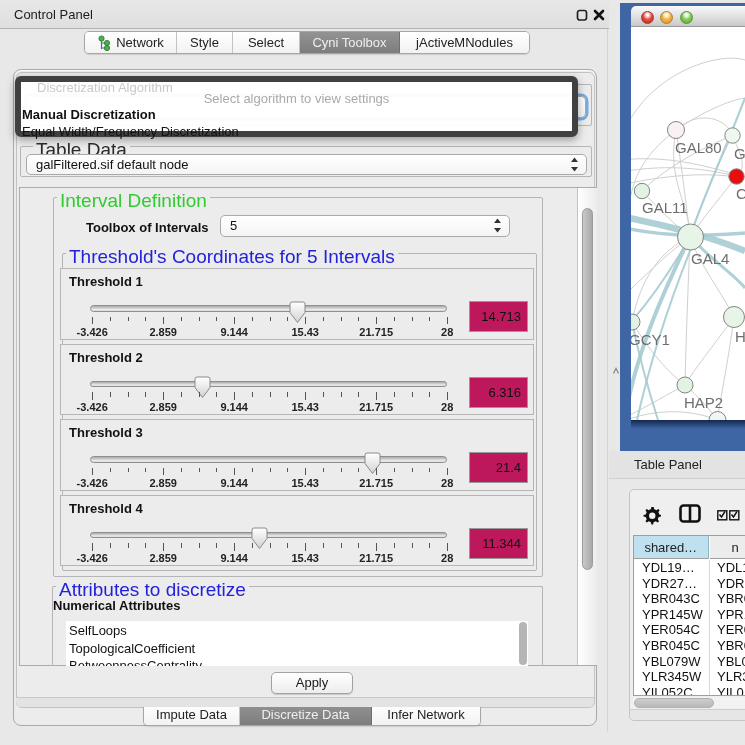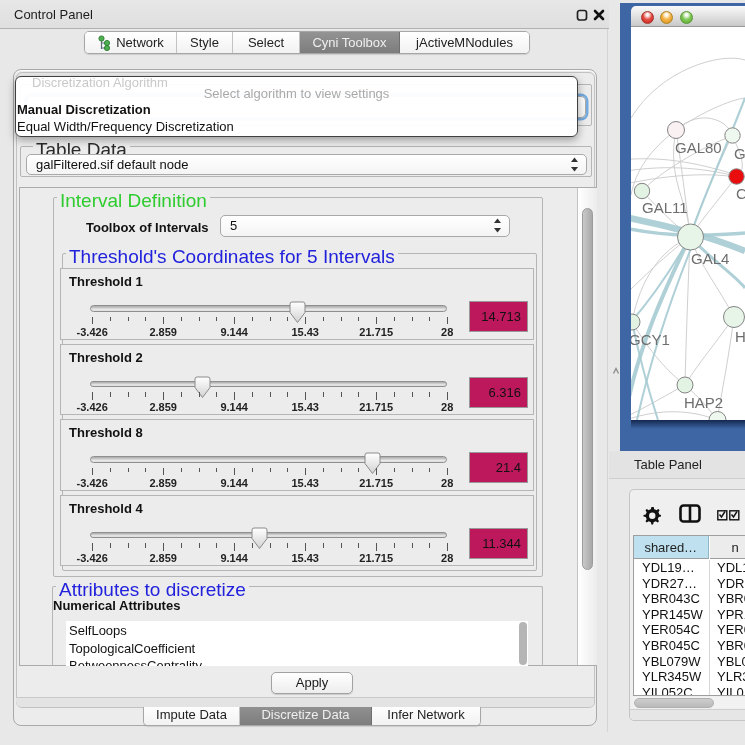--- a/index.html
+++ b/index.html
@@ -55,21 +55,21 @@
 
 #numlist { position:absolute; background:#fff; font-size:13px; color:#111; }
 
 
 .pushbtn { position:absolute; background:linear-gradient(180deg,#ffffff,#ededed);
   border:1px solid #a2a2a2; border-radius:5px; font-size:13px; color:#1a1a1a;
   text-align:center; box-shadow:0 1px 1px rgba(0,0,0,0.15); }
 
 
 #popup { left:15px; top:76px; width:563px; height:61px;
-  background:rgba(255,255,255,0.96); border:1px solid #404040;
+  background:rgba(255,255,255,0.96); border:6px solid #404040;
   border-radius:6px; box-shadow:0 3px 8px rgba(0,0,0,0.35); z-index:30; }
 
 
 #netblue { left:620px; top:3px; width:125px; height:448px; background:#3e66a4; }
 #netshadow { left:631px; top:420px; width:114px; height:9px;
   background:linear-gradient(180deg,#14284f,#3e66a4); }
 #nettitle { left:11px; top:3px; width:114px; height:21px;
   background:linear-gradient(180deg,#fafafa,#c9c9c9);
   border-top-left-radius:5px; border-bottom:1px solid #9a9a9a; }
 #netcanvas { left:631px; top:27px; width:114px; height:393px; background:#ffffff; }
@@ -225,21 +225,21 @@
       <div class="abs" style="left:386.20px;top:47.5px;width:1px;height:7.5px;background:#555;"></div>
 <div class="abs" style="left:1.2px;top:56.5px;width:60px;text-align:center;font-size:11px;font-weight:bold;color:#222;">-3.426</div>
       <div class="abs" style="left:72.2px;top:56.5px;width:60px;text-align:center;font-size:11px;font-weight:bold;color:#222;">2.859</div>
       <div class="abs" style="left:143.2px;top:56.5px;width:60px;text-align:center;font-size:11px;font-weight:bold;color:#222;">9.144</div>
       <div class="abs" style="left:214.2px;top:56.5px;width:60px;text-align:center;font-size:11px;font-weight:bold;color:#222;">15.43</div>
       <div class="abs" style="left:285.2px;top:56.5px;width:60px;text-align:center;font-size:11px;font-weight:bold;color:#222;">21.715</div>
       <div class="abs" style="left:356.2px;top:56.5px;width:60px;text-align:center;font-size:11px;font-weight:bold;color:#222;">28</div>
     <div class="valbox">6.316</div>
   </div>
   <div class="abs throw" style="top:419px;">
-    <div class="thlabel">Threshold 8</div>
+    <div class="thlabel">Threshold 3</div>
     <div class="track"></div>
     <svg class="abs" style="left:303.1px;top:31.5px;" width="17" height="23" viewBox="0 0 17 23">
       <path d="M3 1 L14 1 Q16 1 16 3 L16 11.5 L8.5 21.5 L1 11.5 L1 3 Q1 1 3 1 Z" fill="url(#thg2)" stroke="#8a8a8a" stroke-width="1"></path>
       <defs>
           <linearGradient id="thg2" x1="0" y1="0" x2="0" y2="1">
         <stop offset="0" stop-color="#ffffff"></stop>
             <stop offset="1" stop-color="#d2d2d2"></stop>
       </linearGradient>
         </defs>
     </svg>

